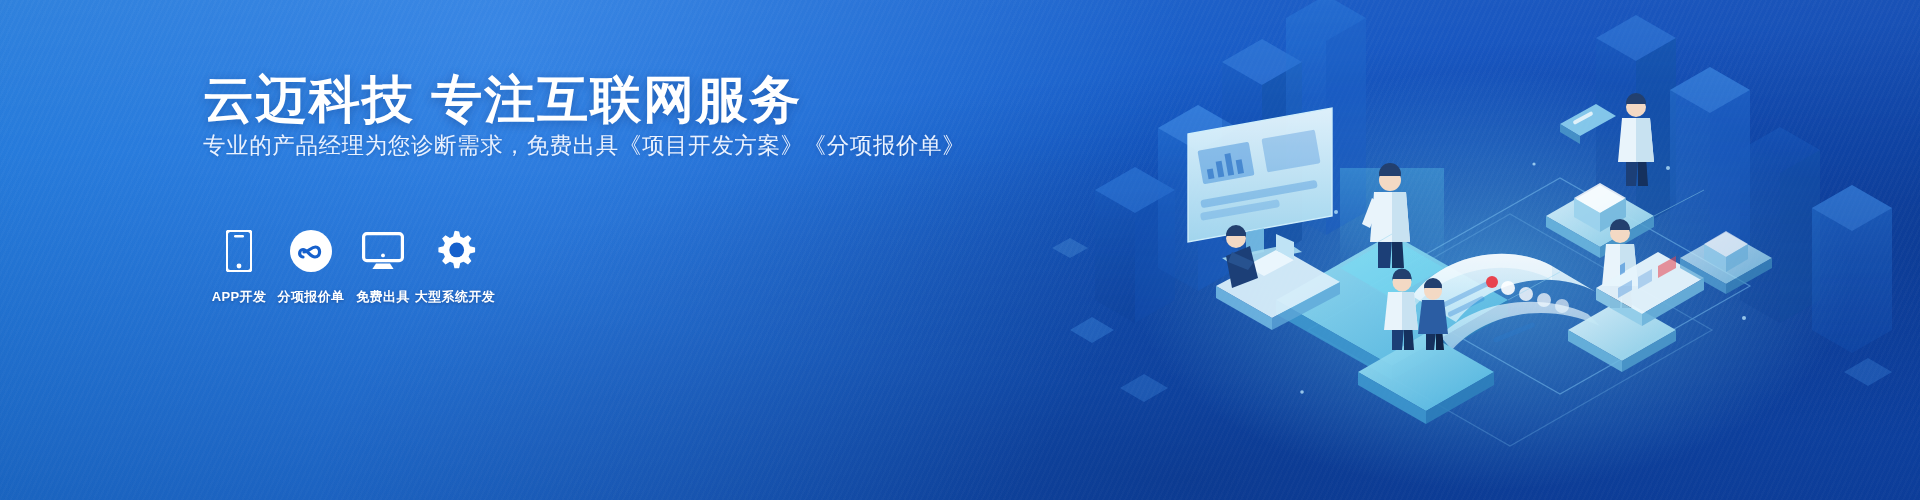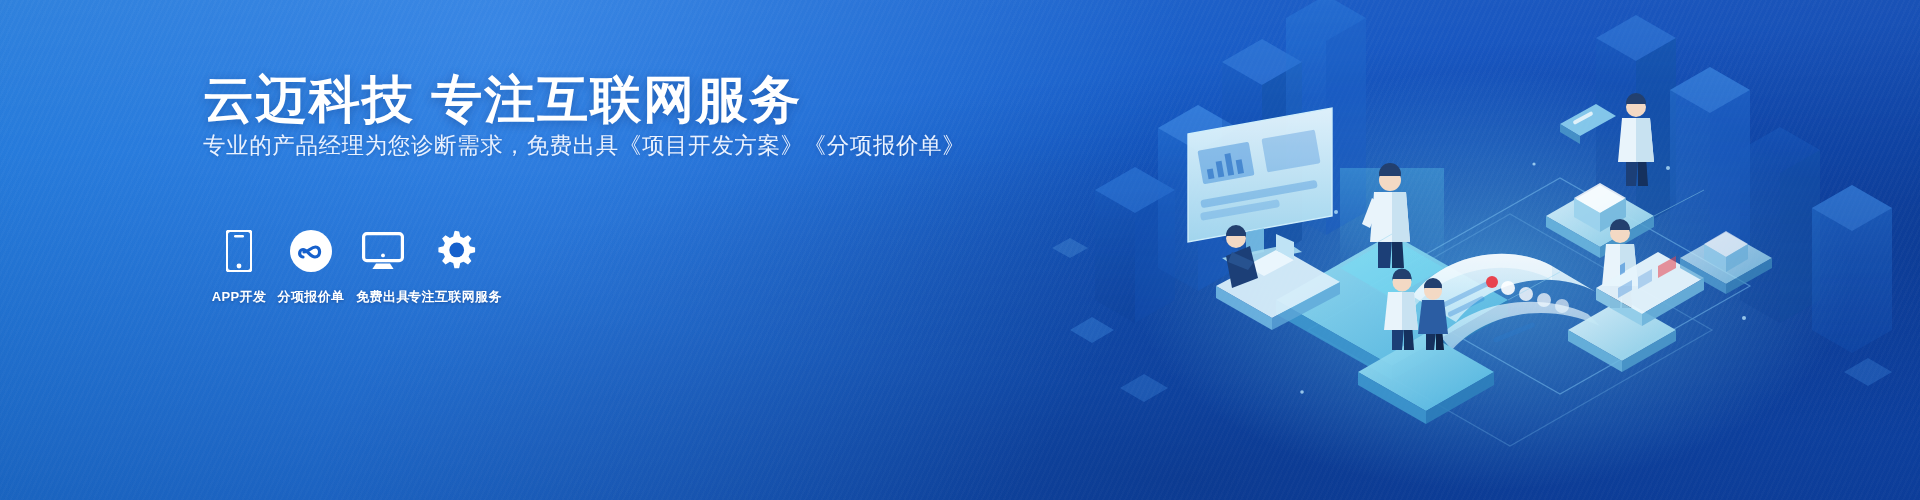--- a/index.html
+++ b/index.html
@@ -401,18 +401,18 @@
       <span class="caption">免费出具</span>
     </div>
 
     <div class="service">
       <span class="glyph">
         <svg width="42" height="42" viewBox="0 0 42 42" fill="#ffffff">
           <path d="M21 0.8 L25.1 1.5 L26.3 6.6 L29.6 8 L34 5.2 L37.4 8.6 L34.6 13 L36 16.3 L41.1 17.5 L41.1 22.2 L36 23.4 L34.6 26.7 L37.4 31.1 L34 34.5 L29.6 31.7 L26.3 33.1 L25.1 38.2 L20.4 38.2 L19.2 33.1 L15.9 31.7 L11.5 34.5 L8.1 31.1 L10.9 26.7 L9.5 23.4 L4.4 22.2 L4.4 17.5 L9.5 16.3 L10.9 13 L8.1 8.6 L11.5 5.2 L15.9 8 L19.2 6.6 L20.4 1.5 Z"></path>
           <circle cx="22.7" cy="19.9" r="7.4" fill="#1660cc"></circle>
         </svg>
       </span>
-      <span class="caption">专注互联网服务</span>
+      <span class="caption">大型系统开发</span>
     </div>
 
   </div>
 
 </div>
 
 </body></html>

